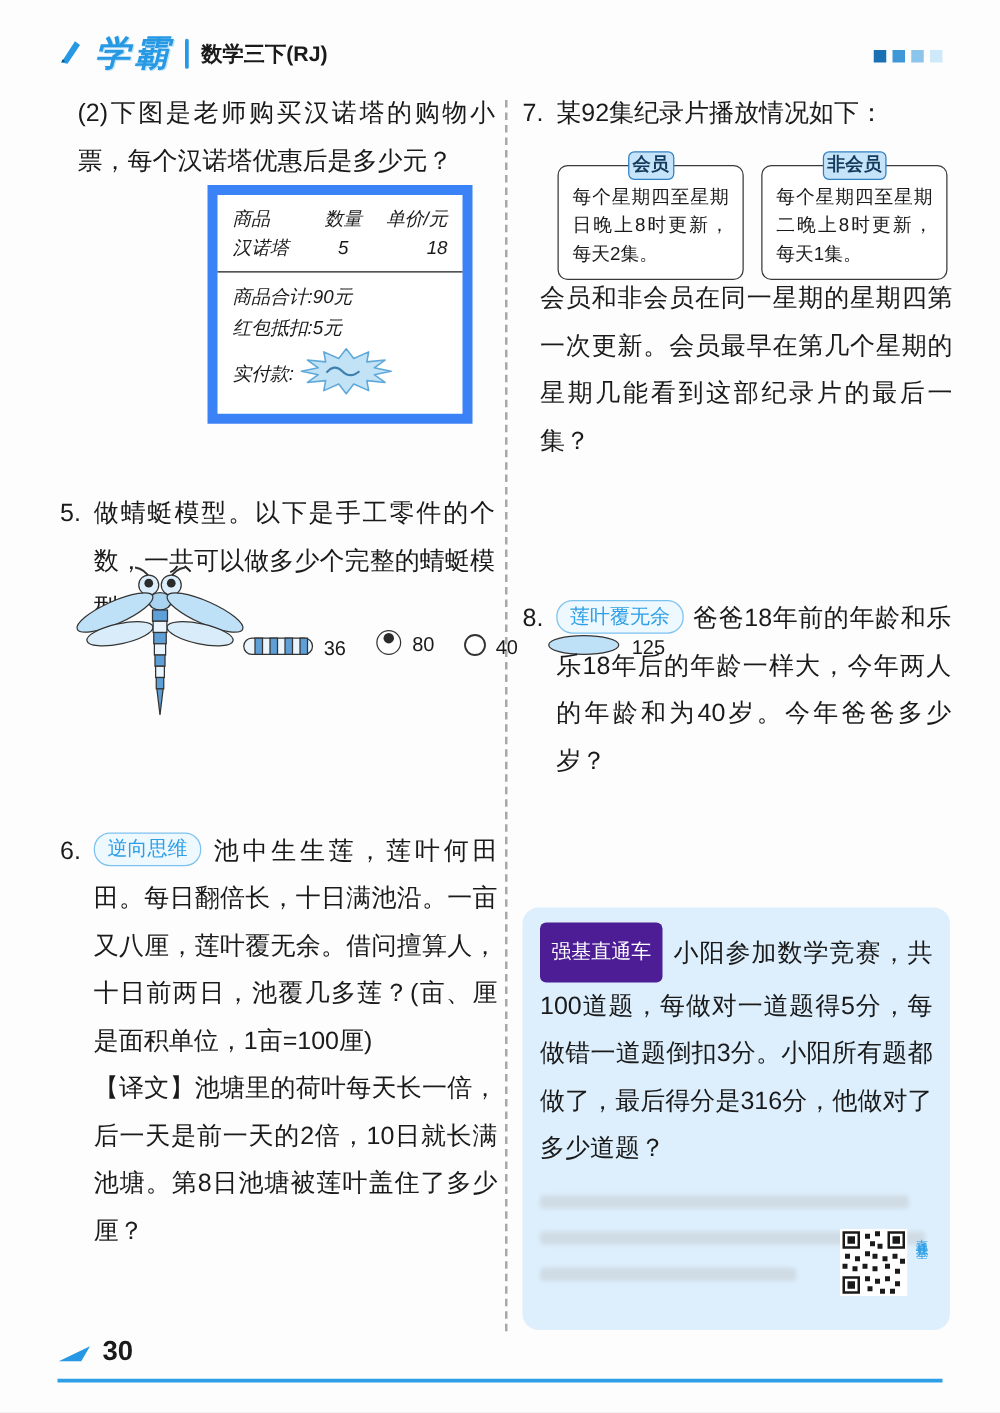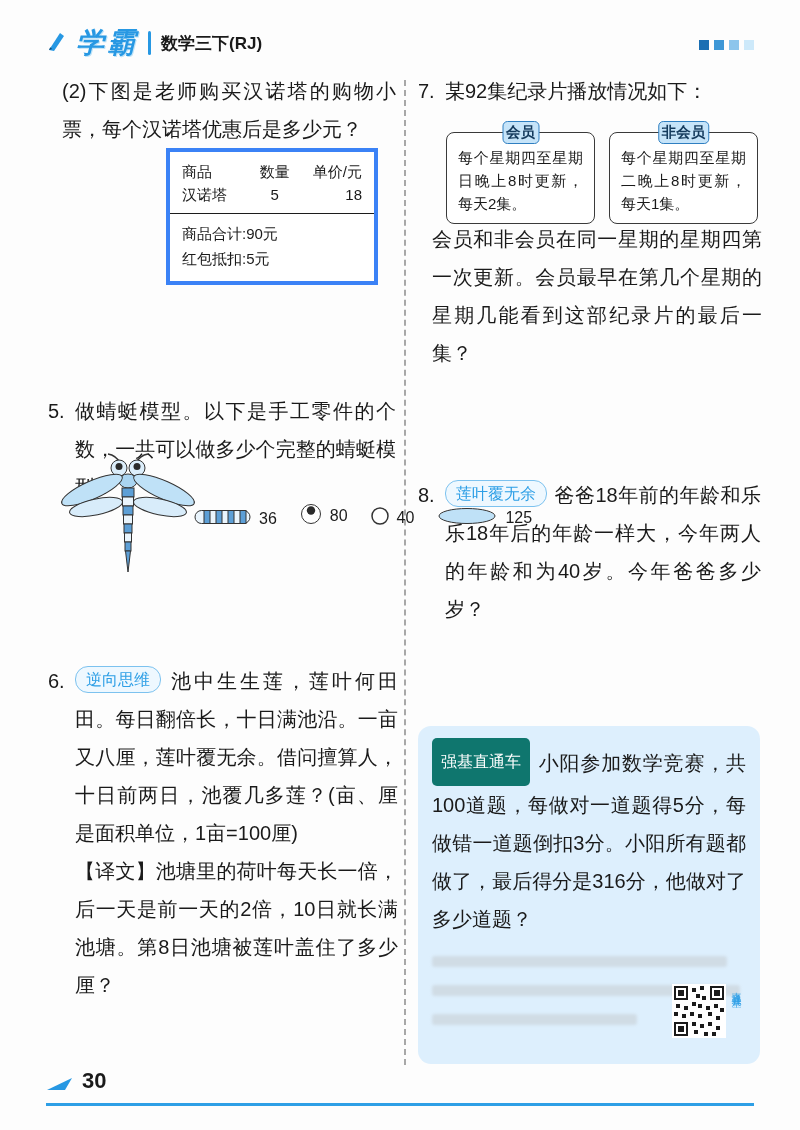--- a/index.html
+++ b/index.html
@@ -30,22 +30,22 @@
   .hang { position:relative; padding-left:27px; }
   .hang > .qnum { position:absolute; left:0; top:0; }
 
   .pill { display:inline-block; border:1.5px solid #7cc2ef; background:#eef8ff;
           color:#2e9fe6; border-radius:13px; padding:0 10px; font-size:16px;
           line-height:25px; height:27px; vertical-align:3px; margin-right:7px; }
 
   
   .q2 { position:absolute; left:62px; top:72px; width:334px; }
   .receipt { position:absolute; left:166px; top:148px; width:212px;
-             border:4px solid #3b82f6; background:#fff; padding:8px 12px 10px;
-             font-size:15px; }
+             border:8px solid #3b82f6; background:#fff; padding:8px 12px 10px;
+             font-size:15px;font-style:italic; }
   .receipt-row { display:flex; line-height:23px; }
   .receipt-row .c1 { flex:1.2; text-align:left; }
   .receipt-row .c2 { flex:1; text-align:center; }
   .receipt-row .c3 { flex:1.1; text-align:right; }
   .receipt-sep { border-top:1.5px solid #1c1c1c; margin:7px -12px; }
   .receipt-line { line-height:25px; }
   .paid-row { display:flex; align-items:center; gap:4px; margin-top:2px; }
 
   .q5 { position:absolute; left:48px; top:392px; width:348px; }
 
@@ -67,21 +67,21 @@
               white-space:nowrap; background:#c6e4f9; border:1.5px solid #2f7fc1;
               border-radius:5px; padding:0 3px; line-height:21px; font-size:14.5px;
               font-weight:bold; color:#143a5c; }
   .q7q { position:absolute; left:432px; top:220px; width:330px; }
 
   .q8 { position:absolute; left:418px; top:476px; width:343px; }
 
   .bonus-box { position:absolute; left:418px; top:726px; width:342px; height:338px;
                background:#ddeffd; border-radius:13px; padding:12px 14px;
                font-size:20px; line-height:38px; text-align:justify; }
-  .bonus-badge { display:inline-block; background:#0f766e; color:#fff;
+  .bonus-badge { display:inline-block; background:#4c1d95; color:#fff;
                  border-radius:5px; font-size:16px; line-height:26px;
                  padding:11px 9px; margin-right:8px; vertical-align:3px; }
   .bleed { margin-top:14px; }
   .bleed div { background:#b9b9b9; opacity:.35; filter:blur(1.5px);
                height:11px; border-radius:3px; margin:18px 0; }
   .bleed .b1 { width:295px; } .bleed .b2 { width:308px; } .bleed .b3 { width:205px; }
 
   .qr-wrap { position:absolute; right:18px; bottom:14px; display:flex; gap:4px;
              align-items:flex-start; }
   .qr-caption { writing-mode:vertical-rl; font-size:10px; color:#2e9fe6;
@@ -132,20 +132,29 @@
       <span class="c3">单价/元</span>
     </div>
     <div class="receipt-row">
       <span class="c1">汉诺塔</span>
       <span class="c2">5</span>
       <span class="c3">18</span>
     </div>
     <div class="receipt-sep"></div>
     <div class="receipt-line">商品合计:90元</div>
     <div class="receipt-line">红包抵扣:5元</div>
+    <div class="paid-row">
+      <span>实付款:</span>
+      <span>
+        <svg width="76" height="40" viewBox="0 0 72 36">
+          <polygon points="70,18 57.2,20.6 65.4,26.5 51.6,25.1 53,32.7 41.7,27.7 36,35 30.3,27.7 19,32.7 20.4,25.1 6.6,26.5 14.8,20.6 2,18 14.8,15.4 6.6,9.5 20.4,10.9 19,3.3 30.3,8.3 36,1 41.7,8.3 53,3.3 51.6,10.9 65.4,9.5 57.2,15.4" fill="#c2e2f6" stroke="#5fa9da" stroke-width="1.2" stroke-linejoin="round"></polygon>
+          <path d="M21 19 q6 -7 12 -1 t13 0" fill="none" stroke="#3f7fae" stroke-width="1.6"></path>
+        </svg>
+      </span>
+    </div>
   </div>
 
   <div class="q5 txt hang">
     <span class="qnum">5.</span>
     <span>做蜻蜓模型。以下是手工零件的个数，一共可以做多少个完整的蜻蜓模型？</span>
   </div>
 
   <div class="dragonfly">
     <svg width="140" height="135" viewBox="0 0 140 135">
       <path d="M63 14 Q58 5 50 4" fill="none" stroke="#333" stroke-width="1.5"></path>

